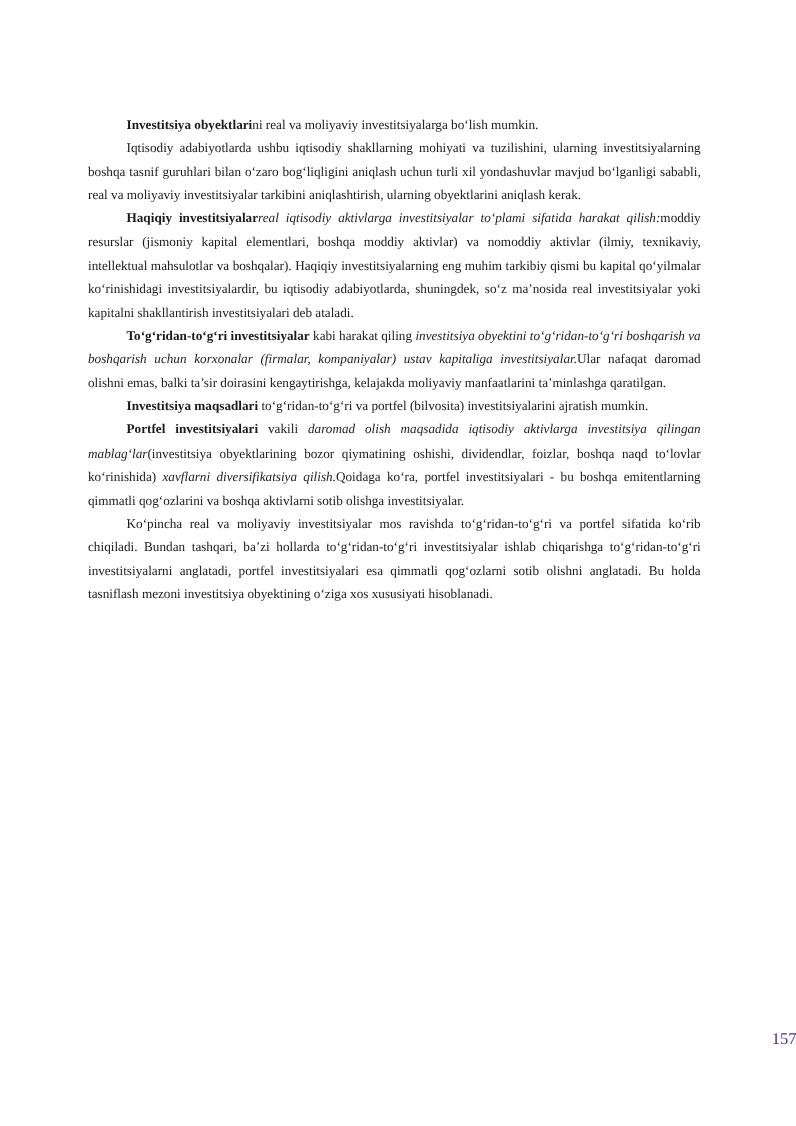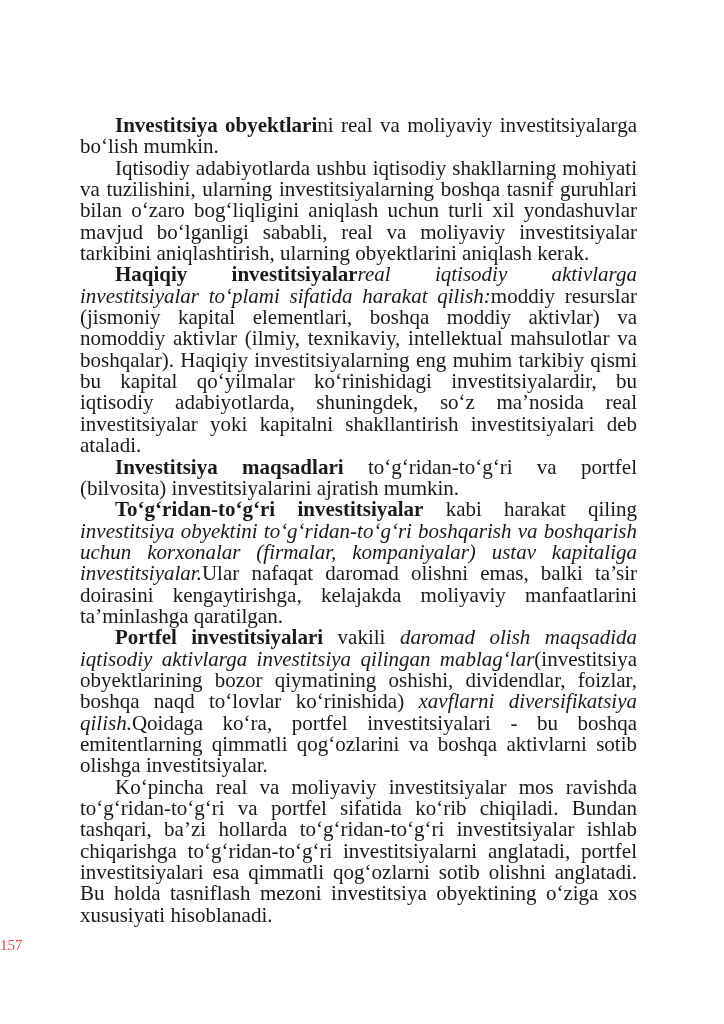--- a/index.html
+++ b/index.html
@@ -3,48 +3,47 @@
 <meta charset="utf-8">
 <style>
   html, body { margin: 0; padding: 0; background: #ffffff; }
   body { width: 724px; height: 1024px; position: relative; overflow: hidden; }
   .page {
     position: absolute;
     left: 80px;
     top: 103px;
     width: 557px;
     font-family: "Liberation Serif", serif;
-    font-size: 21px;
+    font-size: 12px;
     line-height: 21.35px;
     color: #1a1a1a;
-    margin-top: 12px;
   }
   .page p {
     margin: 0;
     text-indent: 35px;
     text-align: justify;
     hyphens: manual;
   }
   .page b { font-weight: bold; }
   .page i { font-style: italic; }
   .page-number {
     position: absolute;
     left: 0; width: 724px;
     top: 937px;
-    text-align: left;
+    text-align: right;
     font-family: "Liberation Serif", serif;
     font-size: 15px;
-    color: #ef4444;
+    color: #4c1d95;
   }
 </style>
 </head>
 <body>
 
 <div class="page" id="doc-body">
     <p><b>Investitsiya obyektlari</b><span>ni real va moliyaviy investitsiyalarga bo‘lish mumkin.</span></p>
     <p><span>Iqtisodiy adabiyotlarda ushbu iqtisodiy shakllarning mohiyati va tuzilishini, ularning investitsiyalarning boshqa tasnif guruhlari bilan o‘zaro bog‘liqligini aniqlash uchun turli xil yondashuvlar mavjud bo‘lganligi sababli, real va moliyaviy investitsiyalar tarkibini aniqlashtirish, ularning obyektlarini aniqlash kerak.</span></p>
     <p><b>Haqiqiy investitsiyalar</b><i>real iqtisodiy aktivlarga investitsiyalar to‘plami sifatida harakat qilish:</i><span>moddiy resurslar (jismoniy kapital elementlari, boshqa moddiy aktivlar) va nomoddiy aktivlar (ilmiy, texnikaviy, intellektual mahsulotlar va boshqalar). Haqiqiy investi­tsiyalarning eng muhim tarkibiy qismi bu kapital qo‘yilmalar ko‘rini­shidagi investitsiyalardir, bu iqtisodiy adabiyotlarda, shuningdek, so‘z ma’nosida real investitsiyalar yoki kapitalni shakllantirish investitsi­yalari deb ataladi.</span></p>
+    <p><b>To‘g‘ridan-to‘g‘ri investitsiyalar</b><span> kabi harakat qiling </span><i>investitsiya obyektini to‘g‘ridan-to‘g‘ri boshqarish va boshqarish uchun kor­xonalar (firmalar, kompaniyalar) ustav kapitaliga investitsiyalar.</i><span>Ular nafaqat daromad olishni emas, balki ta’sir doirasini kengaytirishga, kelajakda moliyaviy manfaatlarini ta’minlashga qaratilgan.</span></p>
     <p><b>Investitsiya maqsadlari</b><span>  to‘g‘ridan-to‘g‘ri va portfel (bilvosita) investitsiyalarini ajratish mumkin.</span></p>
-    <p><b>To‘g‘ridan-to‘g‘ri investitsiyalar</b><span> kabi harakat qiling </span><i>investitsiya obyektini to‘g‘ridan-to‘g‘ri boshqarish va boshqarish uchun kor­xonalar (firmalar, kompaniyalar) ustav kapitaliga investitsiyalar.</i><span>Ular nafaqat daromad olishni emas, balki ta’sir doirasini kengaytirishga, kelajakda moliyaviy manfaatlarini ta’minlashga qaratilgan.</span></p>
     <p><b>Portfel investitsiyalari</b><span> vakili </span><i>daromad olish maqsadida iqtisodiy aktivlarga investitsiya qilingan mablag‘lar</i><span>(investitsiya obyektlarining bozor qiymatining oshishi, dividendlar, foizlar, boshqa naqd to‘lovlar ko‘rinishida) </span><i>xavflarni diversifikatsiya qilish.</i><span>Qoidaga ko‘ra, portfel investitsiyalari - bu boshqa emitentlarning qimmatli qog‘ozlarini va boshqa aktivlarni sotib olishga investitsiyalar.</span></p>
     <p><span>Ko‘pincha real va moliyaviy investitsiyalar mos ravishda to‘g‘ri­dan-to‘g‘ri va portfel sifatida ko‘rib chiqiladi. Bundan tashqari, ba’zi hollarda to‘g‘ridan-to‘g‘ri investitsiyalar ishlab chiqarishga to‘g‘ridan-to‘g‘ri investitsiyalarni anglatadi, portfel investitsiyalari esa qimmatli qog‘ozlarni sotib olishni anglatadi. Bu holda tasniflash mezoni investi­tsiya obyektining o‘ziga xos xususiyati hisoblanadi.</span></p>
   </div>
 <div class="page-number">157</div>
 
 </body></html>

